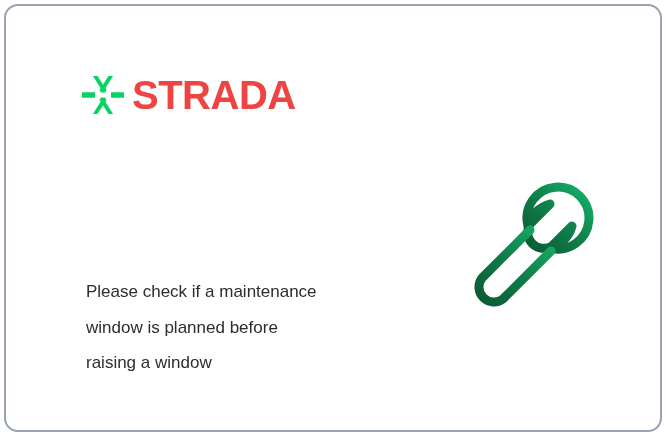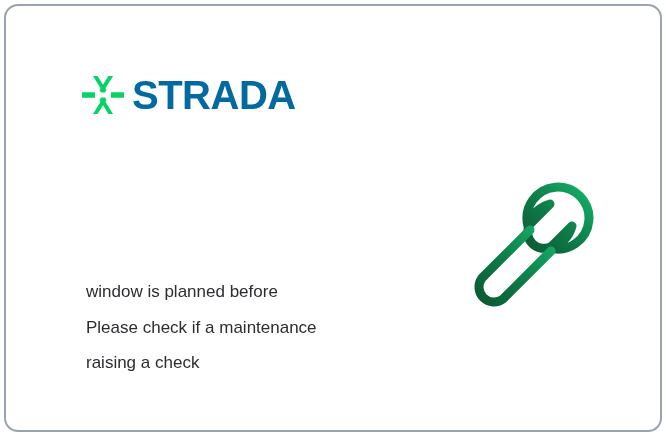--- a/index.html
+++ b/index.html
@@ -47,21 +47,21 @@
   #brand-mark {
     width: 42px;
     height: 42px;
     display: block;
   }
   #brand-word {
     font-size: 40px;
     font-weight: 700;
     letter-spacing: -0.5px;
     line-height: 1;
-    color: #0369a1;
+    color: #ef4444;
     white-space: nowrap;
   }
 
   
   #headline {
     position: absolute;
     left: 80px;
     top: 150px;
     width: 340px;
     font-size: 31px;
@@ -119,23 +119,23 @@
 
           <polygon points="44,34 56,34 56,44 44,44"></polygon>
           <polygon points="44,56 56,56 56,66 44,66"></polygon>
         </g>
       </svg>
       <div id="brand-word">STRADA</div>
     </div>
 
 
     <div id="subtext">
+      <span class="line">Please check if a maintenance</span>
       <span class="line">window is planned before</span>
-      <span class="line">Please check if a maintenance</span>
-      <span class="line">raising a check</span>
+      <span class="line">raising a window</span>
     </div>
 
     <svg id="wrench" viewBox="0 0 156 156" aria-hidden="true">
       <defs>
         <linearGradient id="wrenchGrad" x1="0" y1="1" x2="1" y2="0">
           <stop offset="0%" stop-color="#0b5a34"></stop>
           <stop offset="45%" stop-color="#0e7a47"></stop>
           <stop offset="100%" stop-color="#14b36a"></stop>
         </linearGradient>
       </defs>

